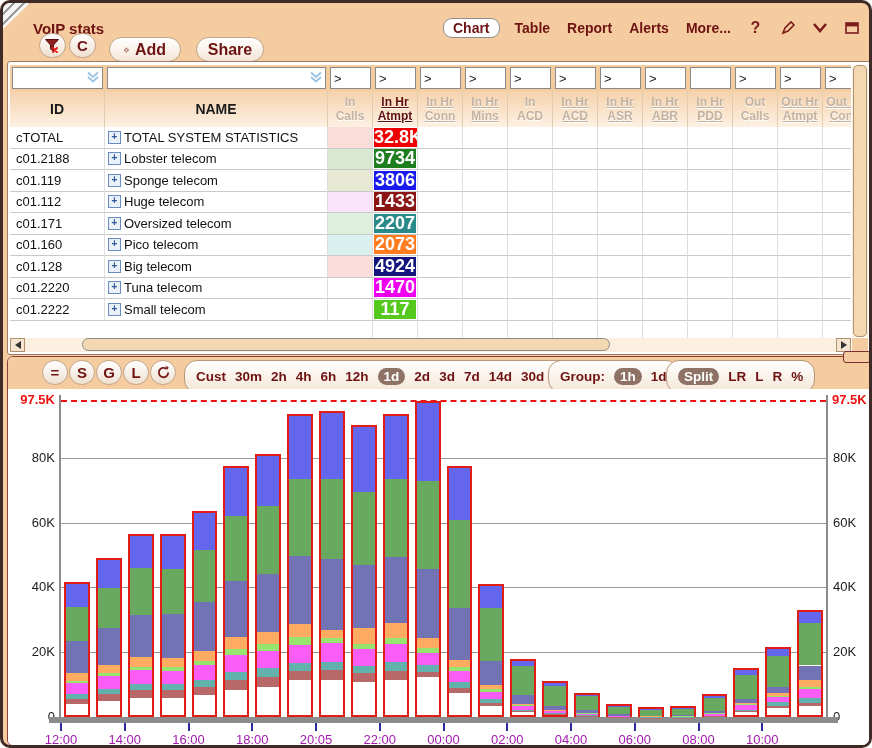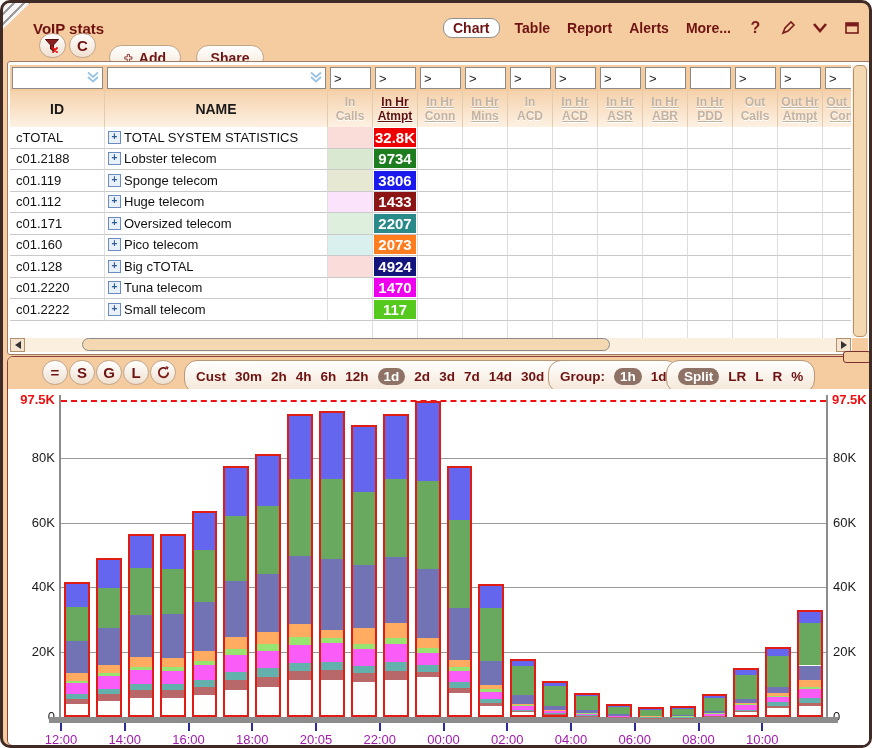--- a/index.html
+++ b/index.html
@@ -16,24 +16,24 @@
   .menu-item{cursor:pointer;padding:1px 2px;}
   .menu-pill{background:#fff;border:1px solid #8f8f8f;border-radius:9px;padding:1px 9px;}
   .tb-icon{width:19px;height:19px;display:inline-flex;align-items:center;justify-content:center;
     color:#7a1c1c;font-weight:bold;font-size:16px;cursor:pointer;}
   
   .toolbar{position:absolute;left:0;top:28px;width:100%;height:30px;}
   .round-btn{position:absolute;top:2px;width:27px;height:25px;border-radius:13px;
     background:linear-gradient(#ffffff,#f0e0d0);border:1px solid #c0a488;
     display:flex;align-items:center;justify-content:center;color:#6e1212;
     font-weight:bold;font-size:15px;cursor:pointer;box-sizing:border-box;}
-  .pill-btn{position:absolute;top:14px;height:25px;border-radius:13px;
+  .pill-btn{position:absolute;top:6px;height:25px;border-radius:13px;
     background:linear-gradient(#ffffff,#f4e6d6);border:1px solid #c0a488;
     display:flex;align-items:center;justify-content:center;gap:6px;color:#6e1212;
-    font-weight:bold;font-size:14px;cursor:pointer;padding:0 14px;box-sizing:border-box;}
+    font-weight:bold;font-size:16px;cursor:pointer;padding:0 14px;box-sizing:border-box;}
   
   .table-card{position:absolute;left:4px;top:58px;width:864px;height:294px;background:#ffffff;
     border:1px solid #9c7a66;border-radius:3px;box-sizing:border-box;}
   .grid-clip{position:absolute;left:2px;top:3px;right:19px;bottom:16px;overflow:hidden;}
   .t-row{display:grid;grid-template-columns:95px 223px repeat(12,45px);}
   .t-filter{height:26px;background:#f5cc9f;}
   .t-filter .fcell{display:flex;align-items:center;padding:0 2px;}
   .fbox{flex:1;height:20px;background:#fff;border:1px solid #8a8a8a;display:flex;
     align-items:center;font-size:13px;color:#222;padding:0 3px;position:relative;}
   .fbox .chev{position:absolute;right:2px;top:3px;}
@@ -46,21 +46,21 @@
   .hcell.num.active{color:#5c0d0d;}
   .hcell.num.active span{text-decoration:underline;}
   .d-row{height:21.5px;cursor:pointer;}
   .dcell{border-right:1px solid #dedede;border-bottom:1px solid #c9c9c9;display:flex;
     align-items:center;font-size:13px;color:#111;overflow:hidden;box-sizing:border-box;}
   .dcell.idc{padding-left:6px;}
   .dcell.namec{padding-left:3px;gap:3px;}
   .exp{width:11px;height:11px;flex:0 0 11px;background:#e8f0fa;border:1px solid #6a8cc0;
     color:#2f5a9a;font-size:10px;line-height:9px;text-align:center;font-weight:bold;cursor:pointer;}
   .badge{flex:1;height:19px;margin:0 1px;display:flex;align-items:center;justify-content:center;
-    color:#fff;font-weight:bold;font-size:15px;}
+    color:#fff;font-weight:bold;font-size:18px;}
   .filler .dcell{border-bottom:1px solid #d5d5d5;}
   .filler .plain{border:none;}
   
   .vscroll{position:absolute;top:3px;right:2px;width:16px;bottom:17px;background:#fbf0e0;}
   .vthumb{position:absolute;left:1px;right:1px;top:0;bottom:0;background:#f3d8b2;
     border:1px solid #b1906e;border-radius:5px;}
   .hscroll{position:absolute;left:2px;right:19px;bottom:2px;height:14px;background:#fbf0e0;}
   .harrow{position:absolute;top:0;width:15px;height:14px;background:#f5e4cf;border:1px solid #b1906e;
     box-sizing:border-box;display:flex;align-items:center;justify-content:center;cursor:pointer;}
   .tri-l{width:0;height:0;border-top:4px solid transparent;border-bottom:4px solid transparent;border-right:6px solid #333;}
@@ -384,21 +384,21 @@
           <div class="dcell"></div>
           <div class="dcell"></div>
           <div class="dcell"></div>
           <div class="dcell"></div>
           <div class="dcell"></div>
         </div>
         <div class="t-row d-row">
           <div class="dcell idc">c01.128</div>
           <div class="dcell namec">
             <span class="exp">+</span>
-            <span>Big cTOTAL</span>
+            <span>Big telecom</span>
           </div>
           <div class="dcell" style="background: rgb(250, 220, 219);"></div>
           <div class="dcell">
             <div class="badge" style="background: rgb(20, 20, 125);">4924</div>
           </div>
           <div class="dcell"></div>
           <div class="dcell"></div>
           <div class="dcell"></div>
           <div class="dcell"></div>
           <div class="dcell"></div>

